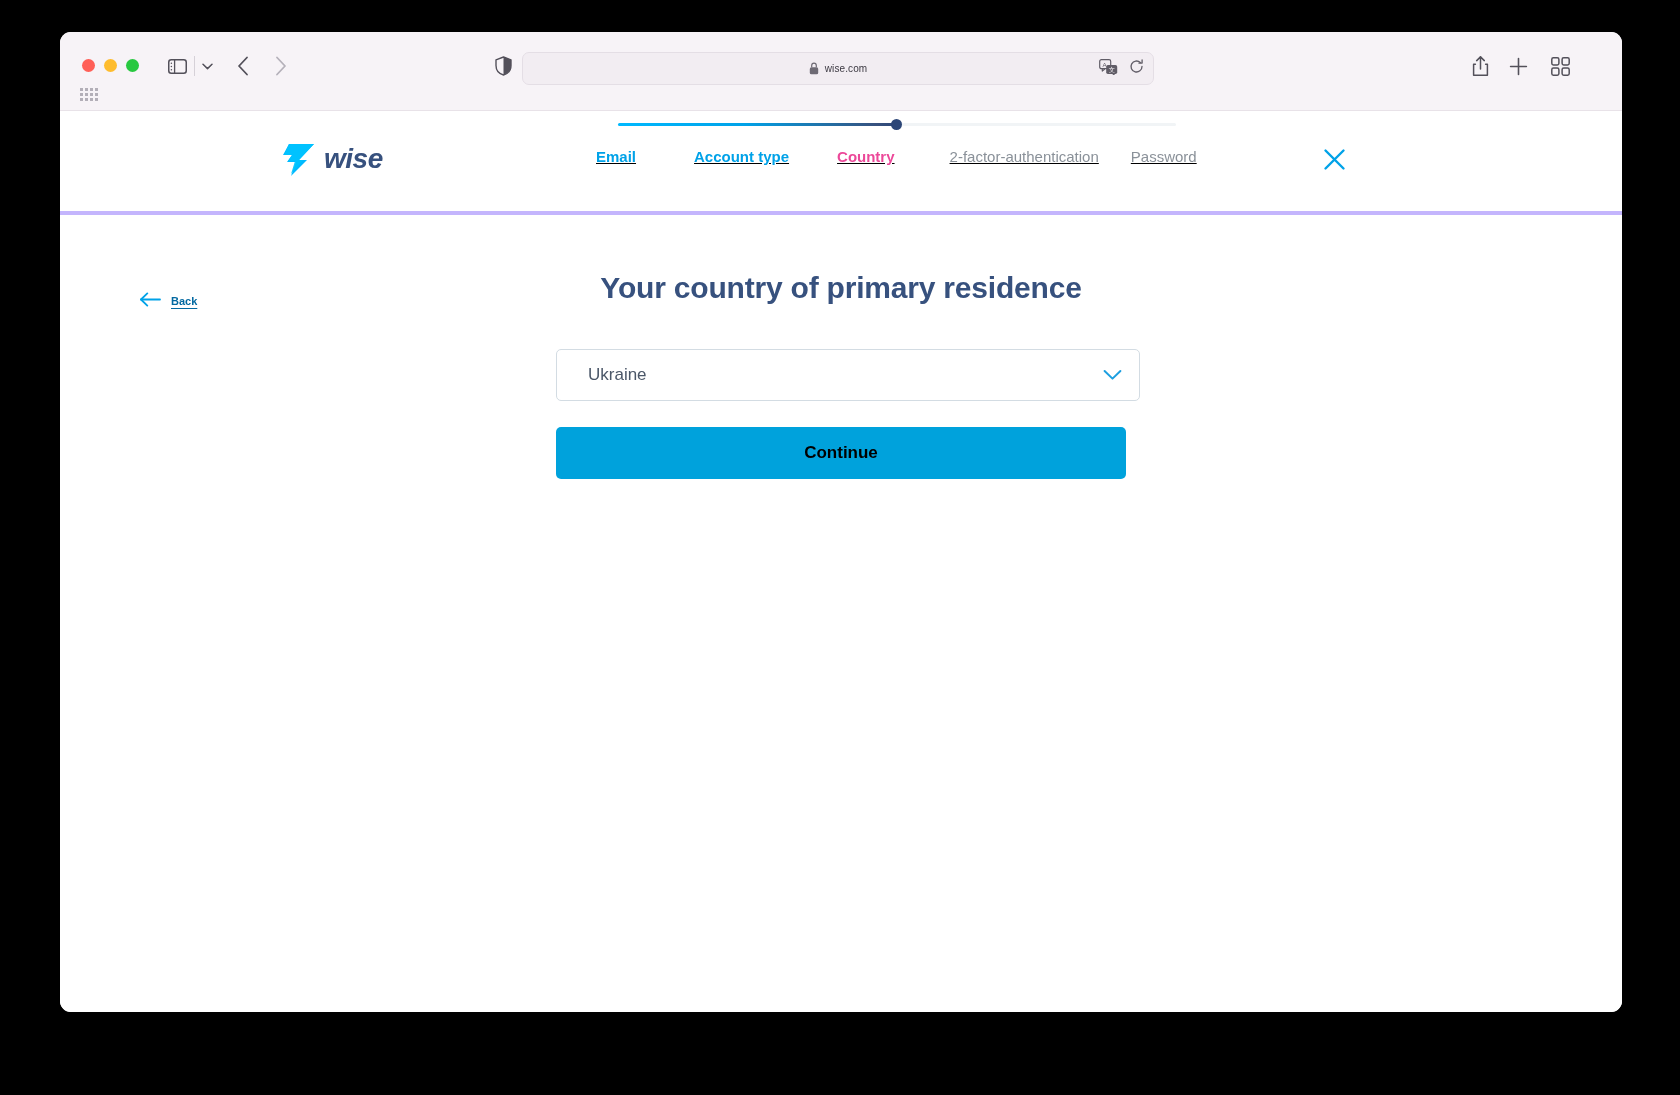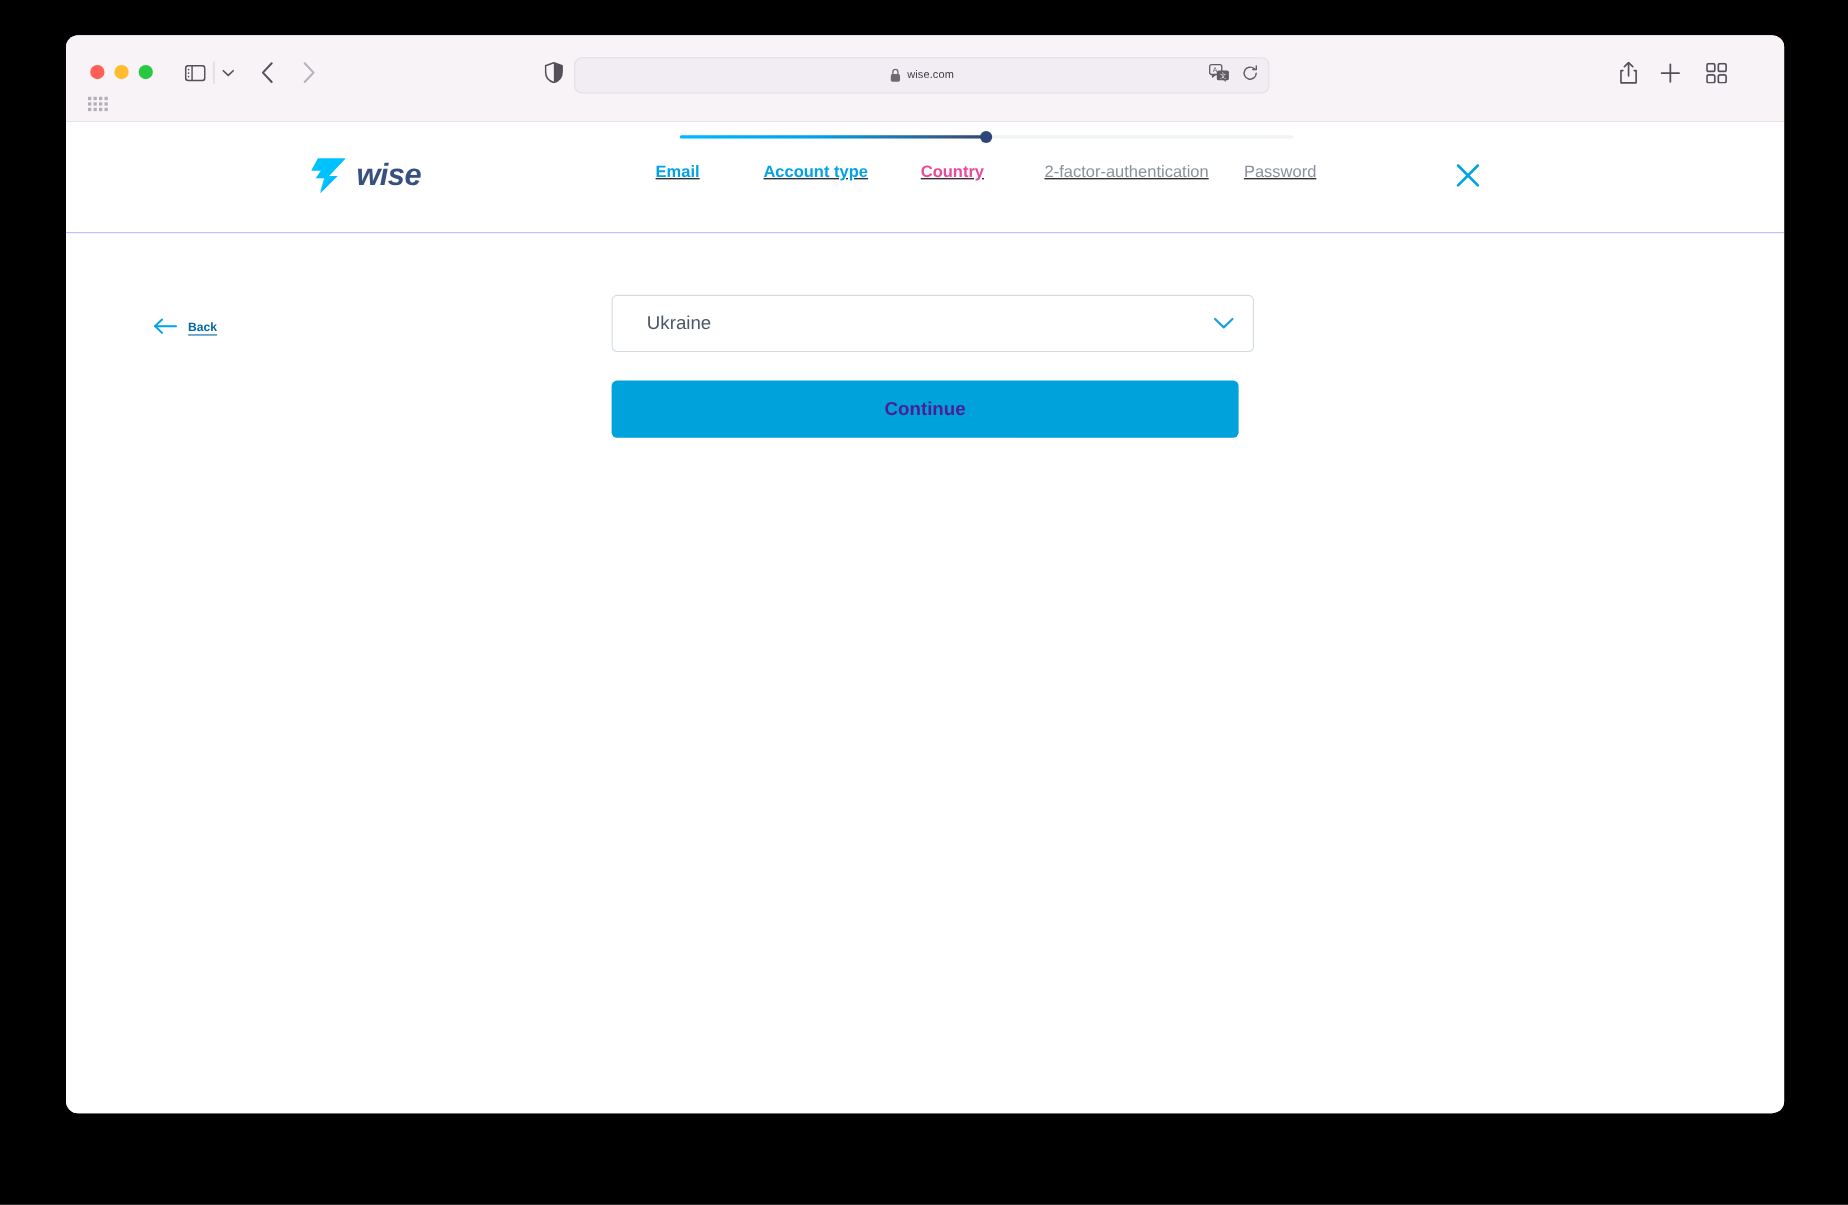--- a/index.html
+++ b/index.html
@@ -155,21 +155,21 @@
   
   .page {
     position: relative;
     height: 902px;
     background: #ffffff;
   }
 
   .site-header {
     position: relative;
     height: 100px;
-    border-bottom: 1px solid #c4b5fd;
+    border-bottom: 4px solid #c4b5fd;
   }
 
   .wise-logo {
     position: absolute;
     left: 218px;
     top: 29px;
     display: flex;
     align-items: center;
     gap: 6px;
   }
@@ -309,21 +309,21 @@
     color: #1d9fe0;
   }
 
   .continue-btn {
     margin-top: 26px;
     width: 570px;
     height: 52px;
     background: #00a2dc;
     border: none;
     border-radius: 5px;
-    color: #4c1d95;
+    color: #000000;
     font-size: 17px;
     font-weight: 600;
     font-family: "Liberation Sans", sans-serif;
     cursor: pointer;
     display: flex;
     align-items: center;
     justify-content: center;
   }
 </style>
 </head>
@@ -491,20 +491,21 @@
             <svg width="22" height="15" viewBox="0 0 22 15" fill="none">
               <path d="M1 7.5H20" stroke="#00a2e8" stroke-width="1.8" stroke-linecap="round"></path>
               <path d="M7.3 1.4L1 7.5L7.3 13.6" stroke="#00a2e8" stroke-width="1.8" stroke-linecap="round" stroke-linejoin="round" fill="none"></path>
             </svg>
           </span>
           <span class="back-label">Back</span>
         </div>
 
         <div class="form-col">
 
+          <h1 class="page-title">Your country of primary residence</h1>
 
           <div class="select-wrap">
             <span class="select-value">Ukraine</span>
             <span class="select-caret">
               <svg width="19" height="12" viewBox="0 0 19 12" fill="none">
                 <path d="M1.6 2L9.5 9.6L17.4 2" stroke="#1d9fe0" stroke-width="2" stroke-linecap="round" stroke-linejoin="round"></path>
               </svg>
             </span>
           </div>
 

